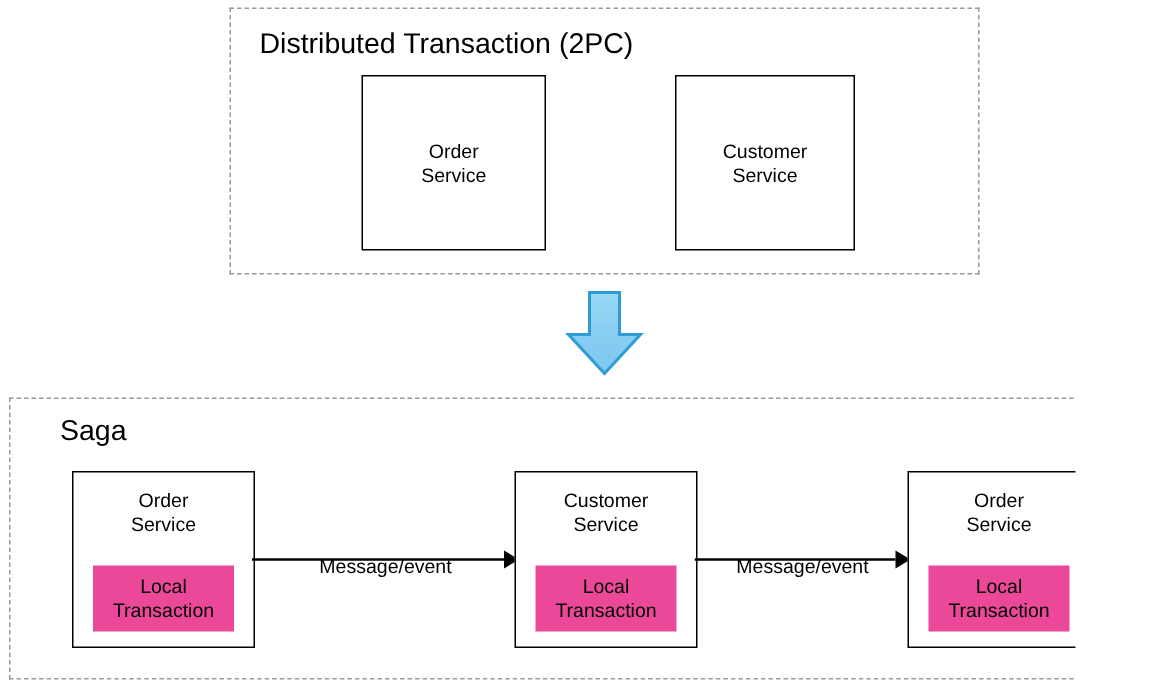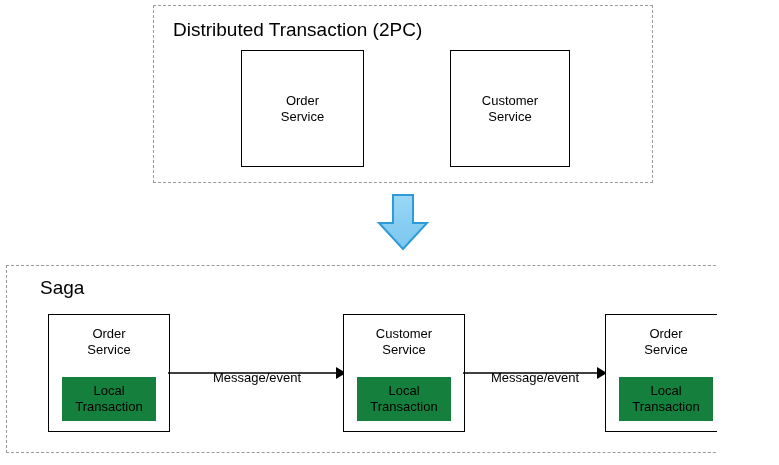--- a/index.html
+++ b/index.html
@@ -110,21 +110,21 @@
     text-align: center;
     white-space: pre-line;
     color: #000000;
   }
   .local-txn {
     position: absolute;
     left: 13px;
     right: 13px;
     top: 62px;
     height: 44px;
-    background: #15803d;
+    background: #ec4899;
     display: flex;
     align-items: center;
     justify-content: center;
   }
   .local-txn-label {
     font-size: 13px;
     line-height: 16px;
     text-align: center;
     white-space: pre-line;
     color: #000000;

